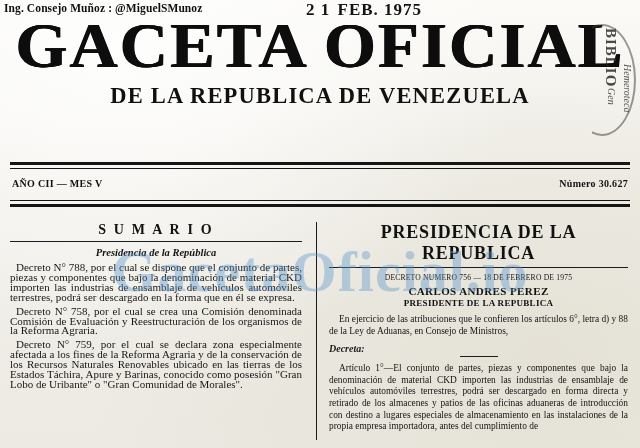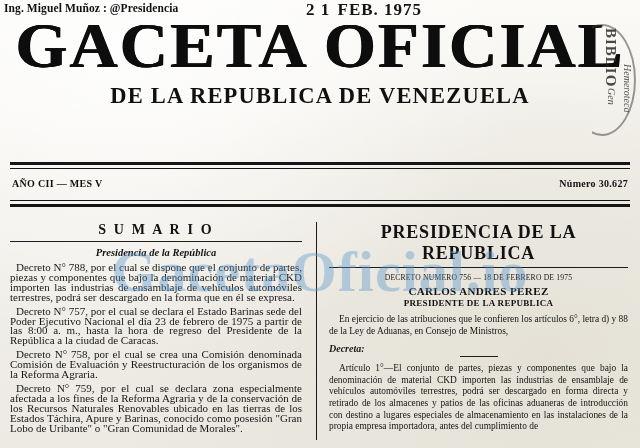--- a/index.html
+++ b/index.html
@@ -307,21 +307,21 @@
     pointer-events: none;
     user-select: none;
   }
 </style>
 </head>
 <body>
 
 <div class="page">
   <div class="paper-tint"></div>
 
-  <div class="credit">Ing. Miguel Muñoz : @Presidencia</div>
+  <div class="credit">Ing. Consejo Muñoz : @MiguelSMunoz</div>
 
   <div class="date-stamp">
     <span>2 1</span><span class="dsep"> </span><span>FEB. 1975</span>
   </div>
 
   <div class="masthead">
     <div class="masthead-title">GACETA OFICIAL</div>
     <div class="masthead-sub">DE LA REPUBLICA DE VENEZUELA</div>
   </div>
 
@@ -342,21 +342,20 @@
 
   <div class="rule rule-thin" style="top:200px;"></div>
   <div class="rule rule-thick" style="top:204px;"></div>
 
   <div class="columns">
     <div class="col-left">
       <div class="col-head">S U M A R I O</div>
       <div class="head-rule"></div>
       <div class="col-subhead">Presidencia de la República</div>
       <div class="entry">Decreto N° 788, por el cual se dispone que el conjunto de partes, piezas y componentes que bajo la denominación de material CKD importen las industrias de ensamblaje de vehículos automóviles terrestres, podrá ser descargado en la forma que en él se expresa.</div>
-      <div class="entry">Decreto N° 757, por el cual se declara el Estado Barinas sede del Poder Ejecutivo Nacional el día 23 de febrero de 1975 a partir de las 8:00 a. m., hasta la hora de regreso del Presidente de la República a la ciudad de Caracas.</div>
       <div class="entry">Decreto N° 758, por el cual se crea una Comisión denominada Comisión de Evaluación y Reestructuración de los organismos de la Reforma Agraria.</div>
       <div class="entry">Decreto N° 759, por el cual se declara zona especialmente afectada a los fines de la Reforma Agraria y de la conservación de los Recursos Naturales Renovables ubicado en las tierras de los Estados Táchira, Apure y Barinas, conocido como posesión "Gran Lobo de Uribante" o "Gran Comunidad de Morales".</div>
     </div>
 
     <div class="col-div"></div>
 
     <div class="col-right">
       <div class="col-head small">PRESIDENCIA DE LA REPUBLICA</div>
       <div class="head-rule"></div>
       <div class="decree-meta">DECRETO NUMERO 756 — 18 DE FEBRERO DE 1975</div>

